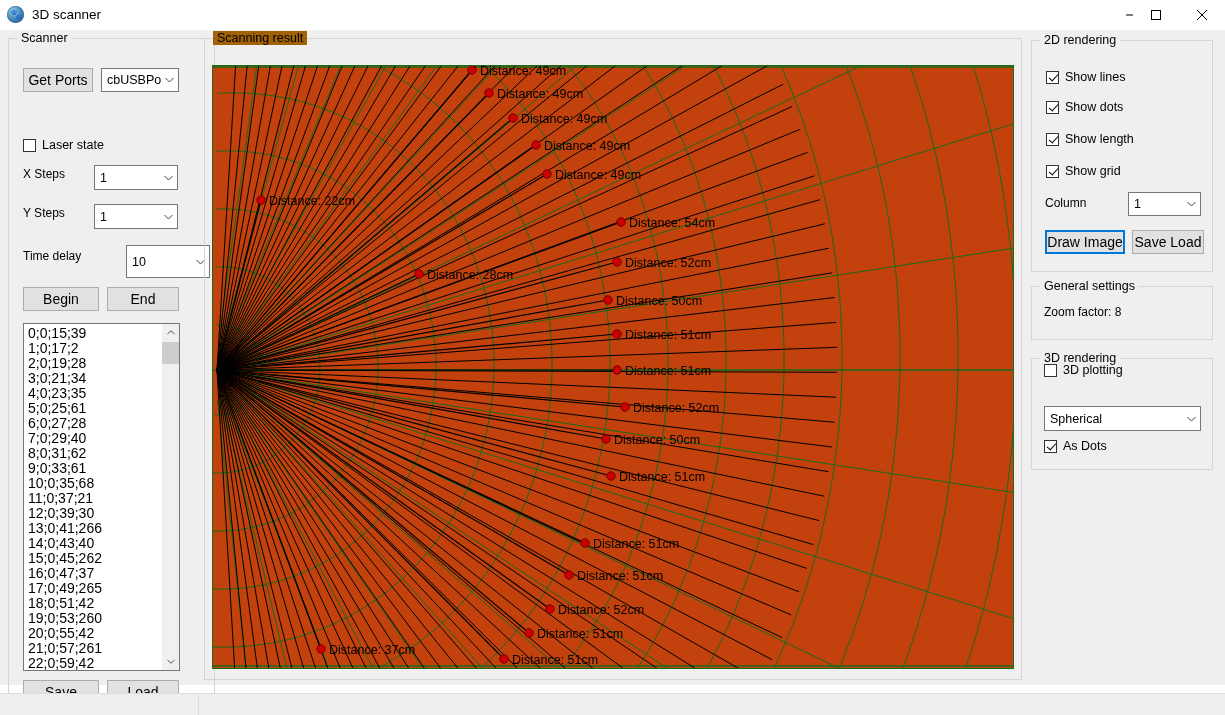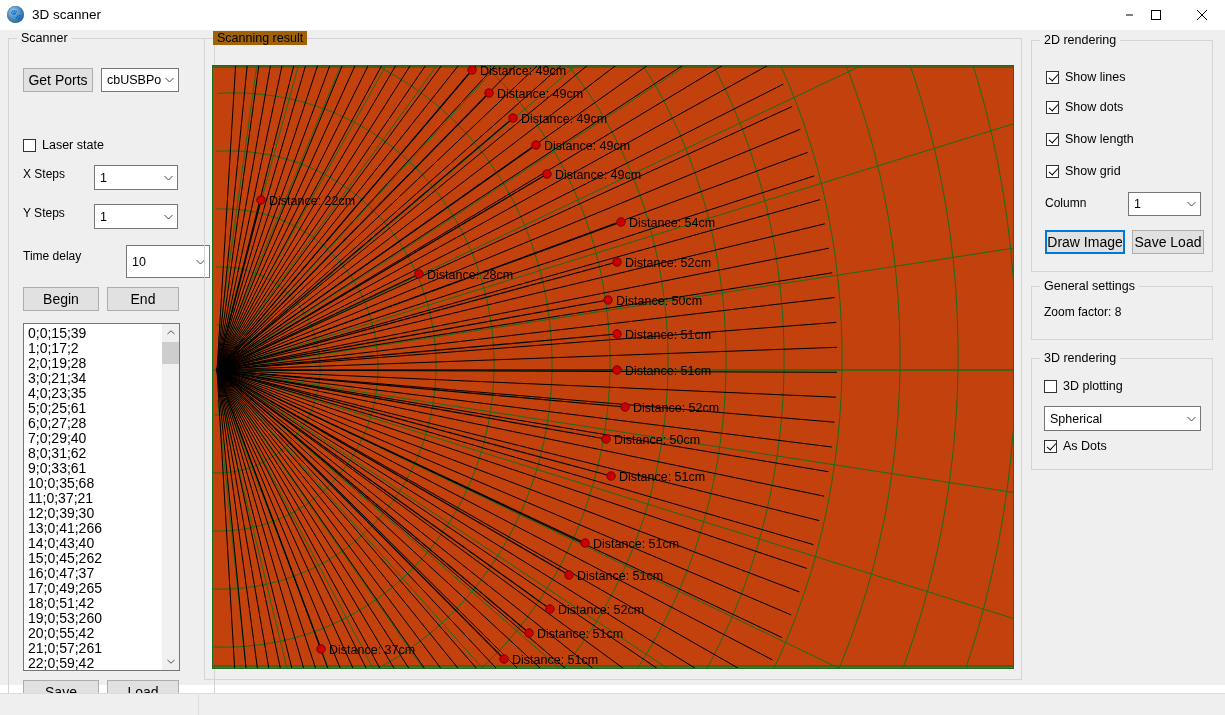--- a/index.html
+++ b/index.html
@@ -615,21 +615,21 @@
   </div>
 
   <div class="groupbox" style="left:1031px; top:256px; width:180px; height:52px;">
     <div class="grouptitle">General settings</div>
     <div class="lbl" style="left:12px; top:18px;">Zoom factor: 8</div>
   </div>
 
   <div class="groupbox" style="left:1031px; top:328px; width:180px; height:110px;">
     <div class="grouptitle">3D rendering</div>
 
-    <div class="chk" style="left:12px; top:20px;">
+    <div class="chk" style="left:12px; top:4px;">
       <span class="box"></span>
       <span>3D plotting</span>
     </div>
 
     <div class="combo" style="left:12px; top:47px; width:157px; height:25px;">
       <span class="val">Spherical</span>
       <span class="arrow">
         <svg width="9" height="6" viewBox="0 0 9 6">
             <path d="M0.5 1 L4.5 5 L8.5 1" fill="none" stroke="#444" stroke-width="1"></path>
           </svg>

